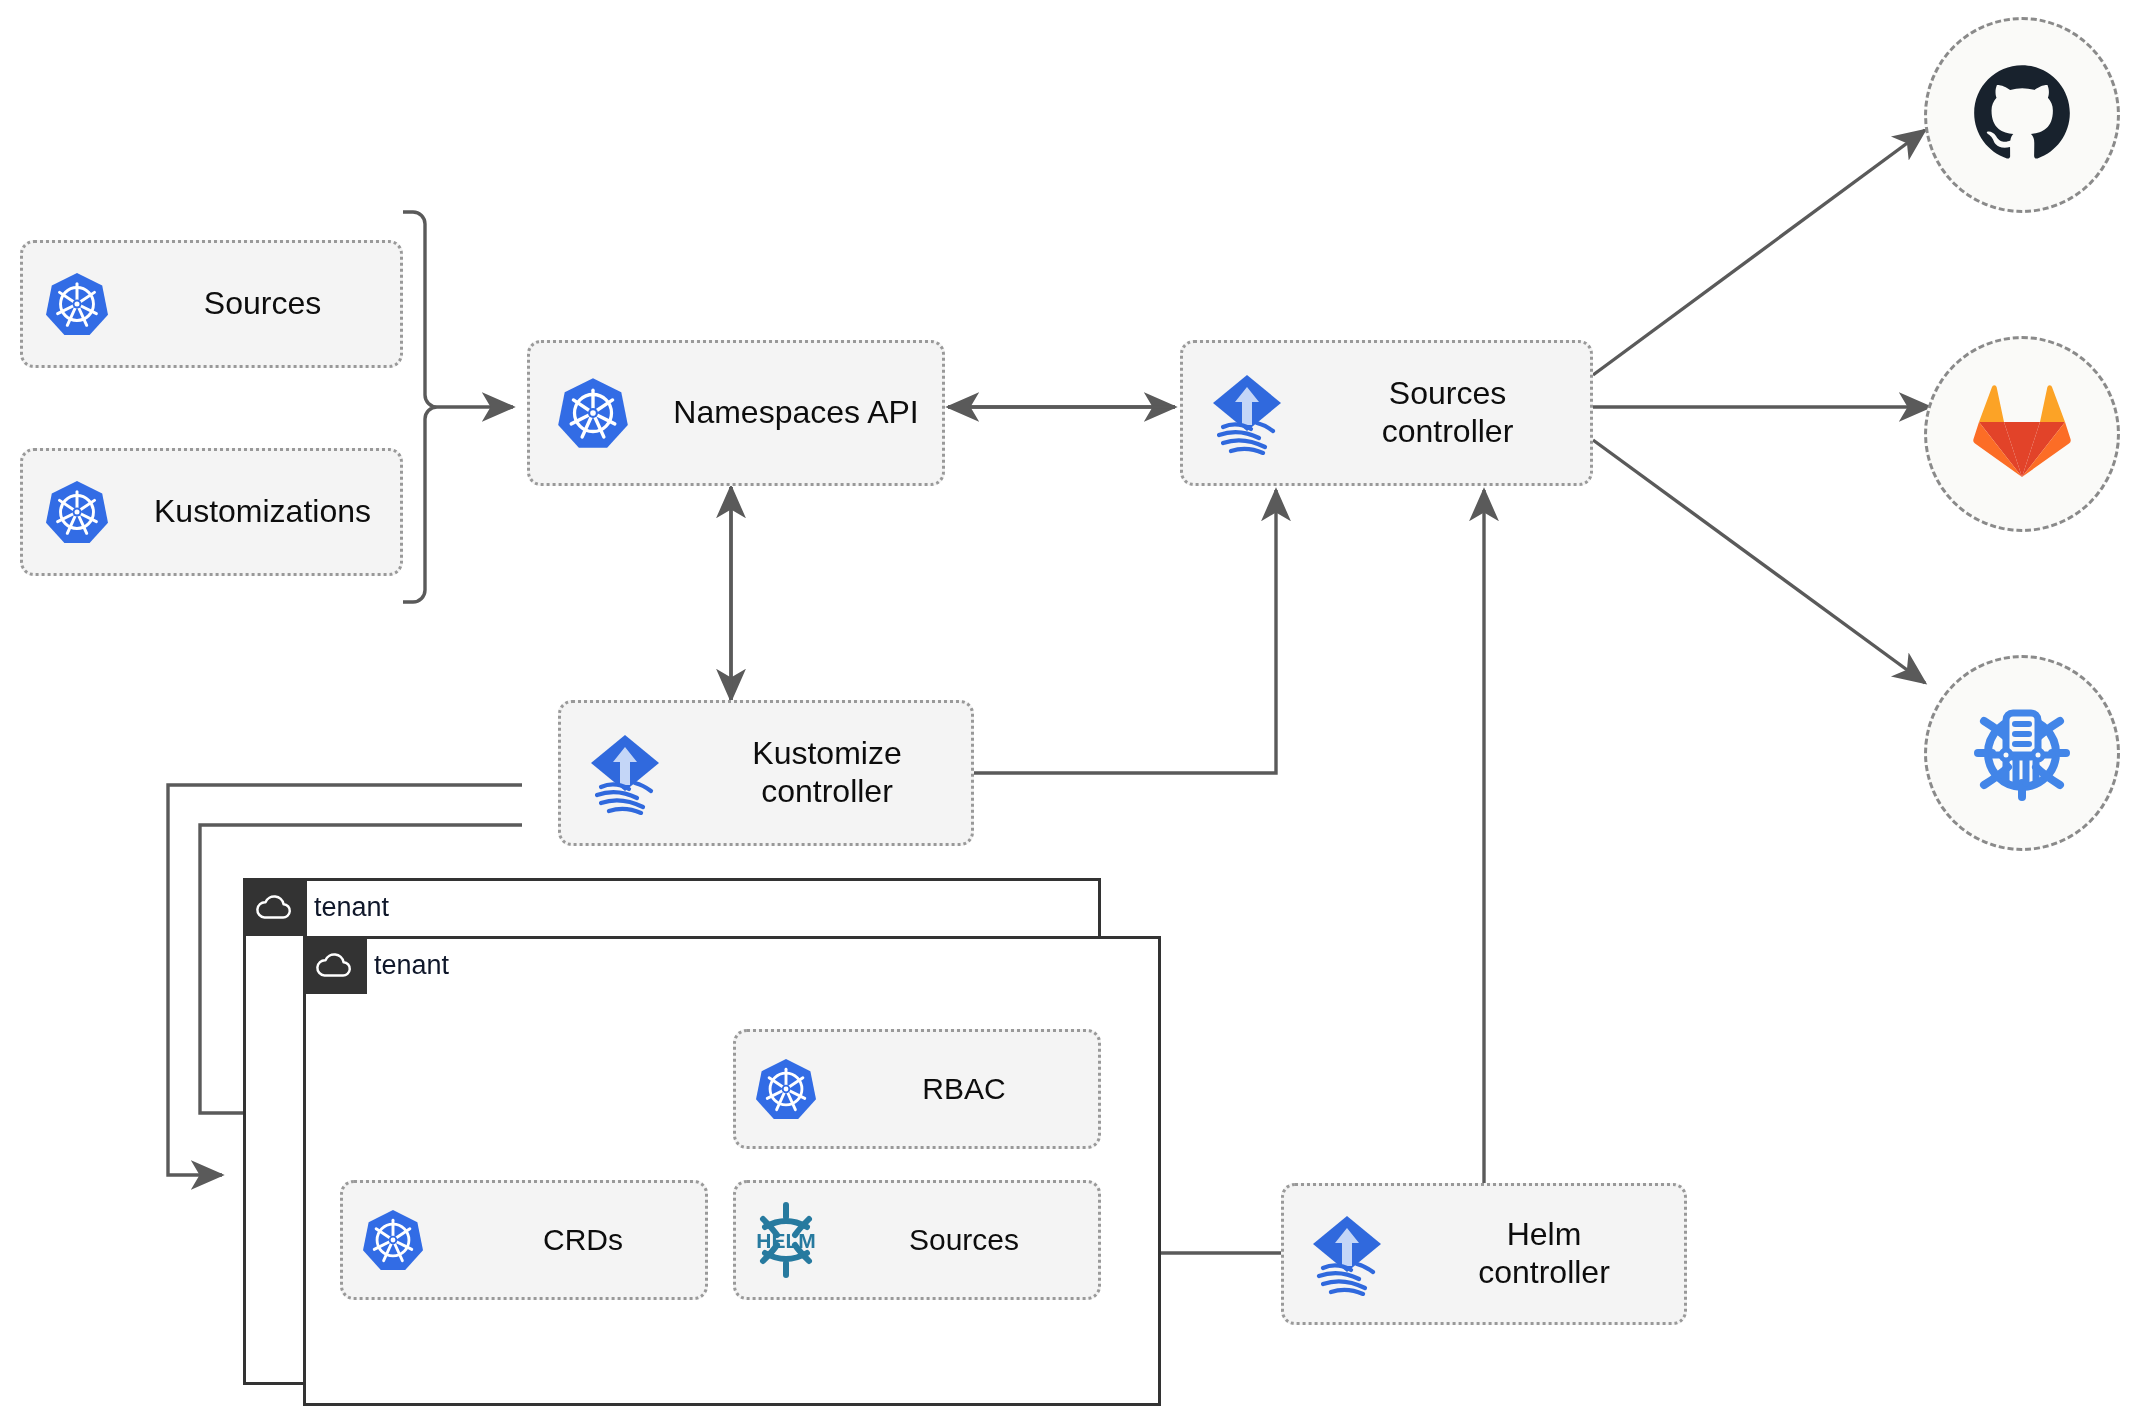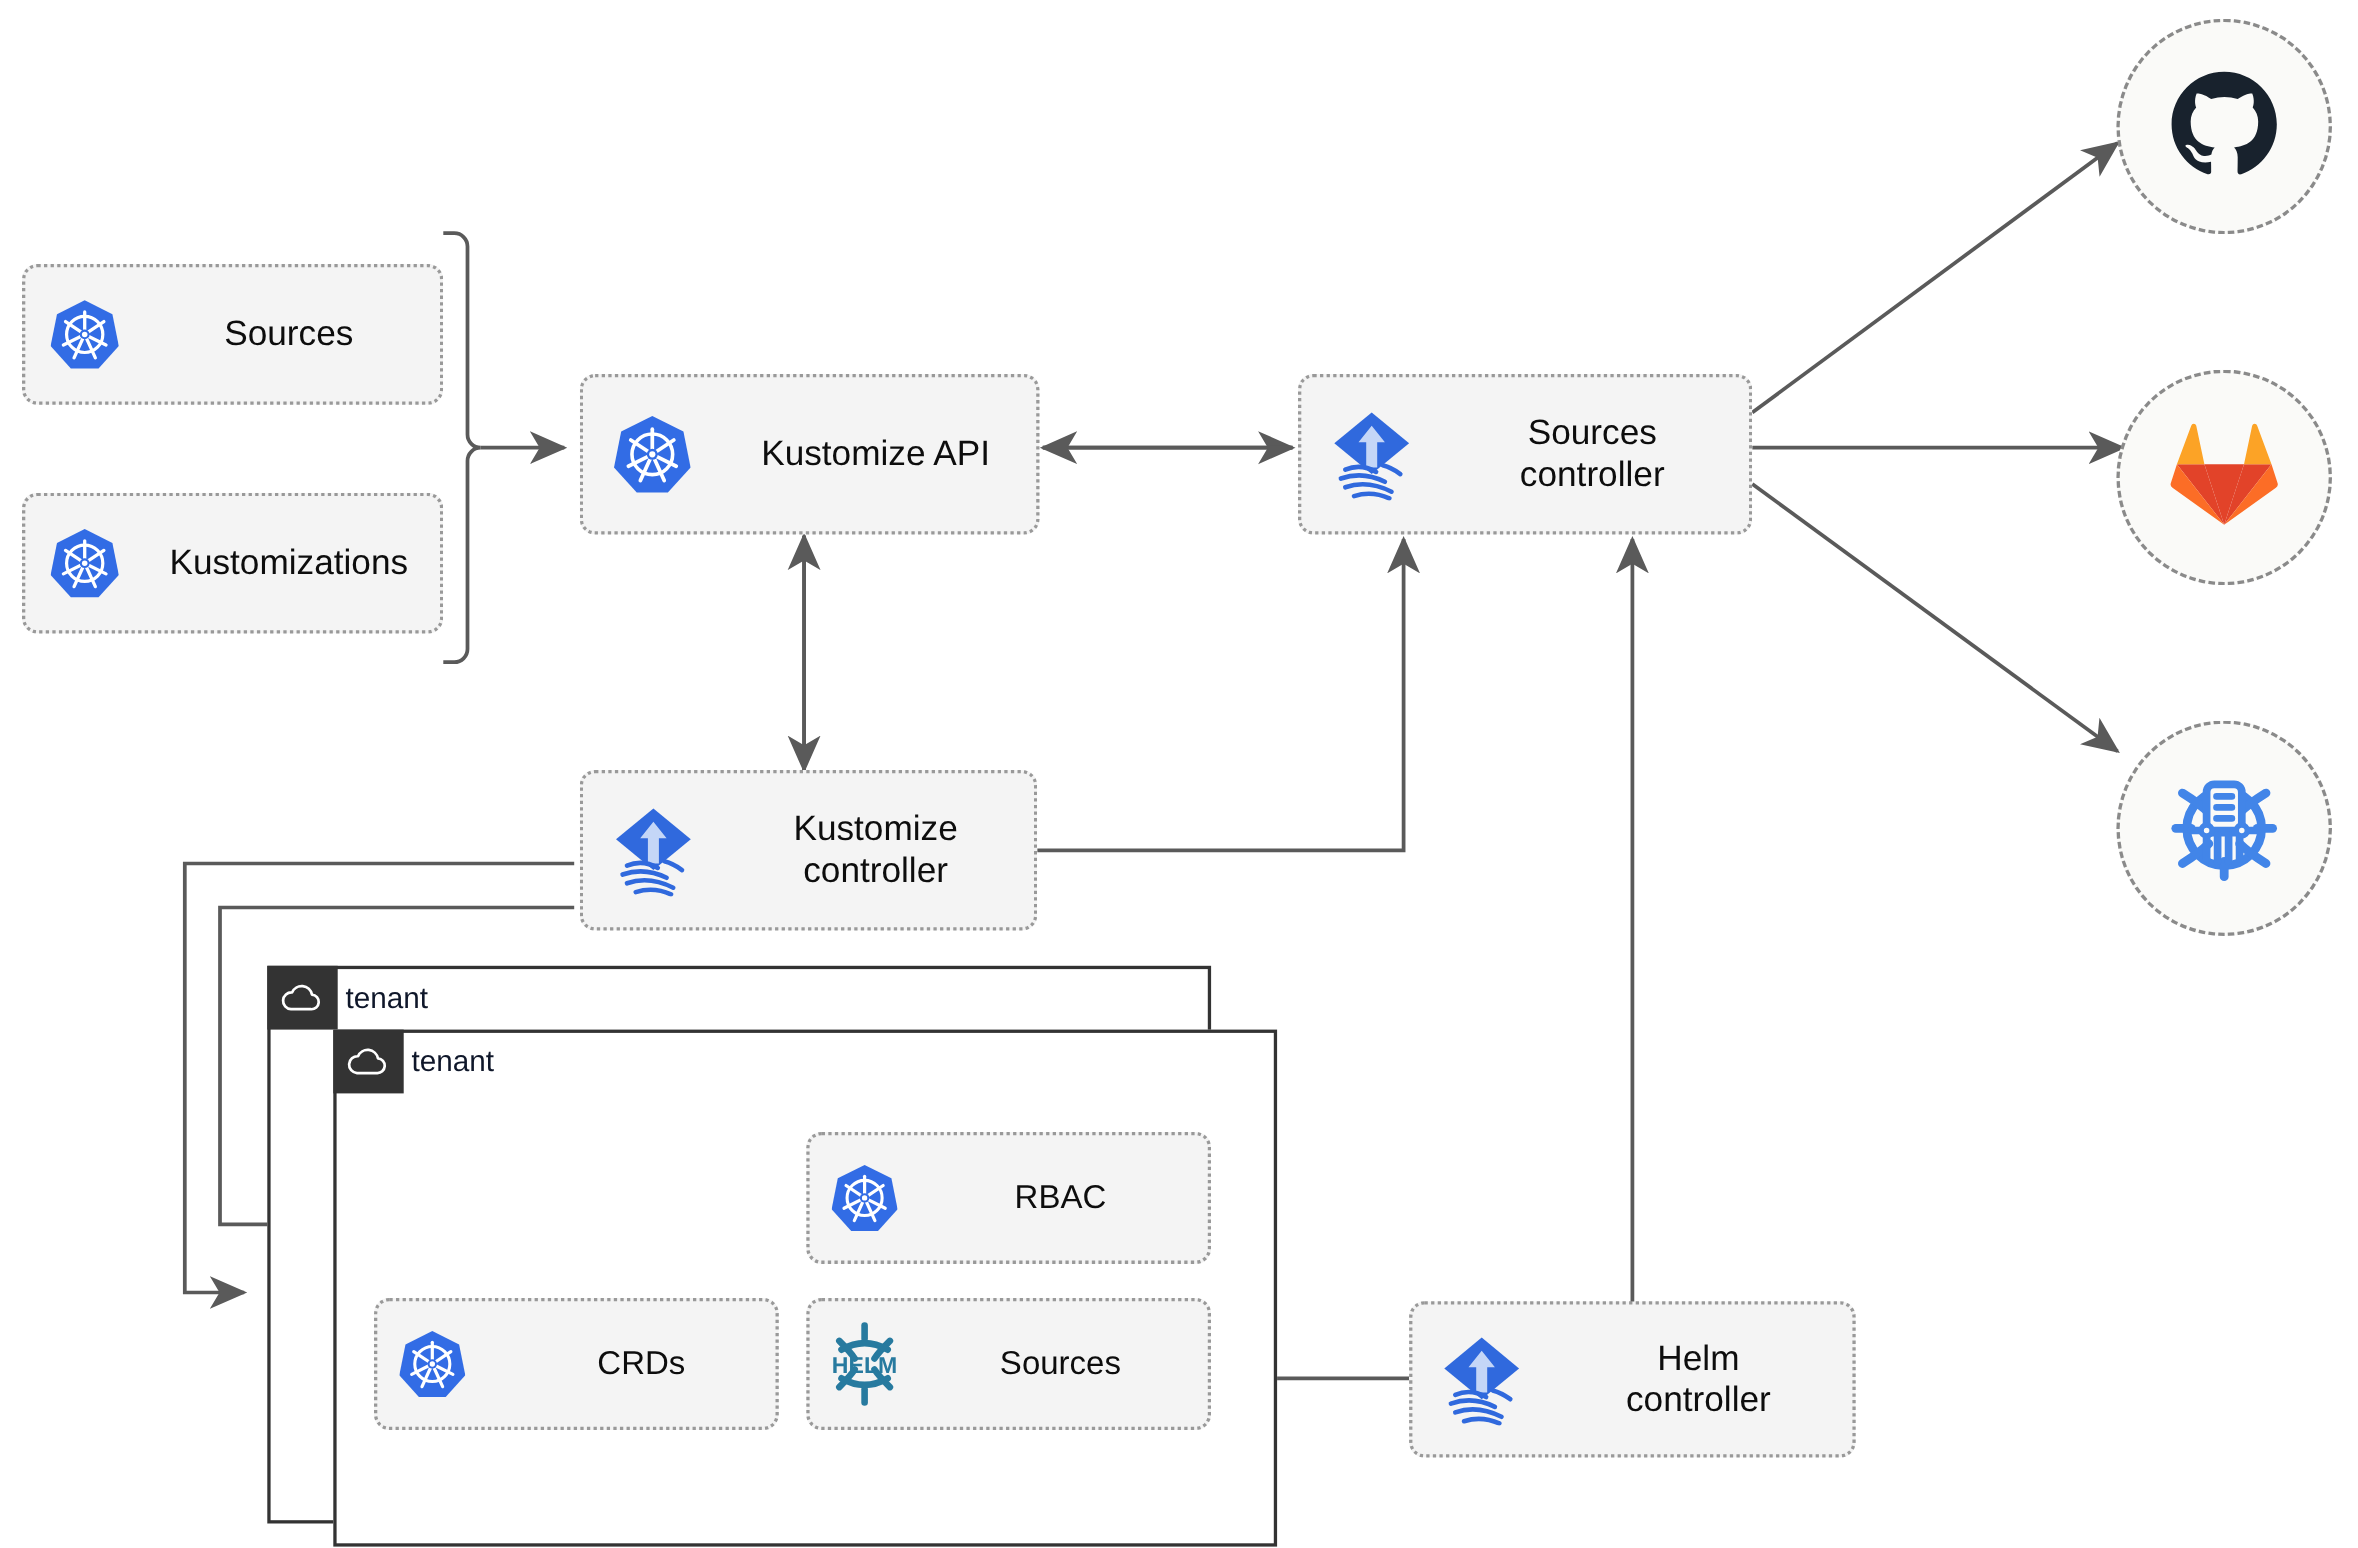--- a/index.html
+++ b/index.html
@@ -139,42 +139,42 @@
             <line x1="32" y1="34" x2="22" y2="56"></line>
               <line x1="32" y1="34" x2="12" y2="44"></line>
             <line x1="32" y1="34" x2="14" y2="22"></line>
           </g>
           <circle cx="32" cy="34" r="17" fill="none" stroke="#fff" stroke-width="3"></circle>
           <circle cx="32" cy="34" r="4.6" fill="#326ce5"></circle>
           <circle cx="32" cy="34" r="2.6" fill="#fff"></circle>
         </g>
       </svg>
     </span>
-    <span class="lbl f30">Kustomize API</span>
+    <span class="lbl f30">Namespaces API</span>
   </div>
 
   <div class="node" style="left:1180px;top:340px;width:413px;height:146px;">
     <span class="ic" style="width:128px;">
       <svg width="80" height="84" viewBox="0 0 80 84">
         <path d="M40 4 L74 32 L40 60 L6 32 Z" fill="#3069dd"></path>
         <path d="M40 16 L52 31 L45 31 L45 54 L35 54 L35 31 L28 31 Z" fill="#c4d6f7"></path>
         <g stroke="#3069dd" stroke-width="4.2" fill="none" stroke-linecap="round">
           <path d="M16 56 Q30 50 44 58"></path>
           <path d="M12 64 Q32 57 52 67"></path>
           <path d="M16 72 Q36 65 58 76"></path>
           <path d="M24 80 Q40 75 56 82"></path>
           <path d="M50 52 Q58 54 66 60"></path>
         </g>
       </svg>
     </span>
     <span class="lbl f30">Sources
 controller</span>
   </div>
 
-  <div class="node" style="left:527px;top:700px;width:416px;height:146px;">
+  <div class="node" style="left:558px;top:700px;width:416px;height:146px;">
     <span class="ic" style="width:128px;">
       <svg width="80" height="84" viewBox="0 0 80 84">
         <path d="M40 4 L74 32 L40 60 L6 32 Z" fill="#3069dd"></path>
         <path d="M40 16 L52 31 L45 31 L45 54 L35 54 L35 31 L28 31 Z" fill="#c4d6f7"></path>
         <g stroke="#3069dd" stroke-width="4.2" fill="none" stroke-linecap="round">
           <path d="M16 56 Q30 50 44 58"></path>
             <path d="M12 64 Q32 57 52 67"></path>
           <path d="M16 72 Q36 65 58 76"></path>
             <path d="M24 80 Q40 75 56 82"></path>
           <path d="M50 52 Q58 54 66 60"></path>

